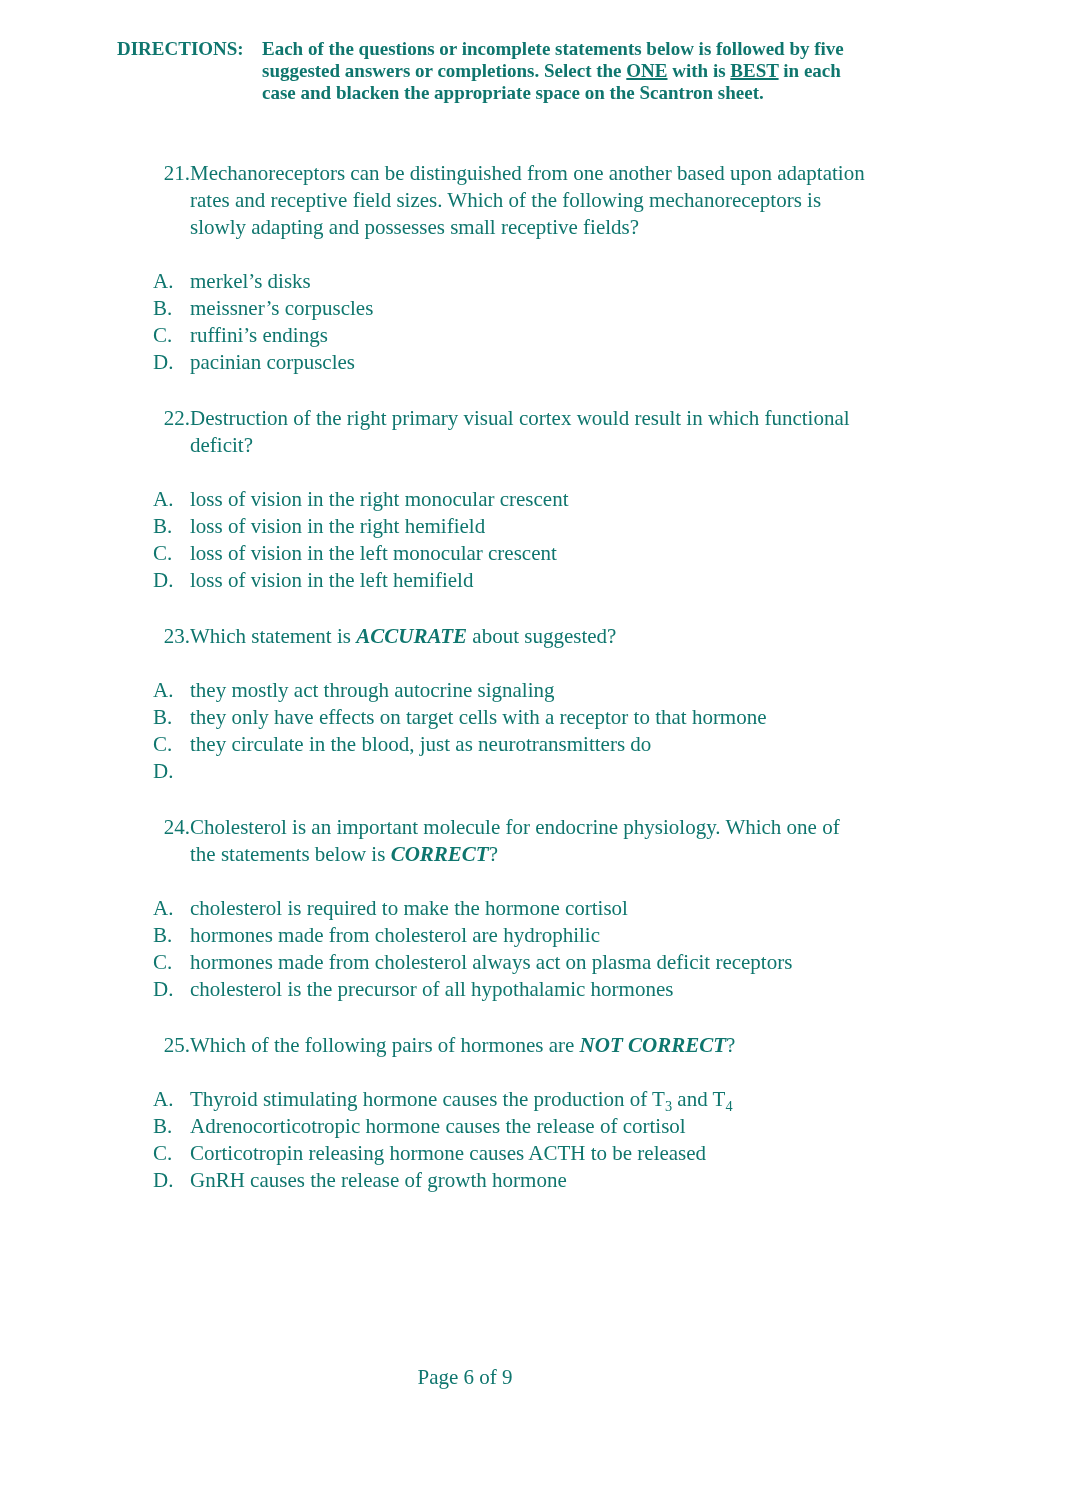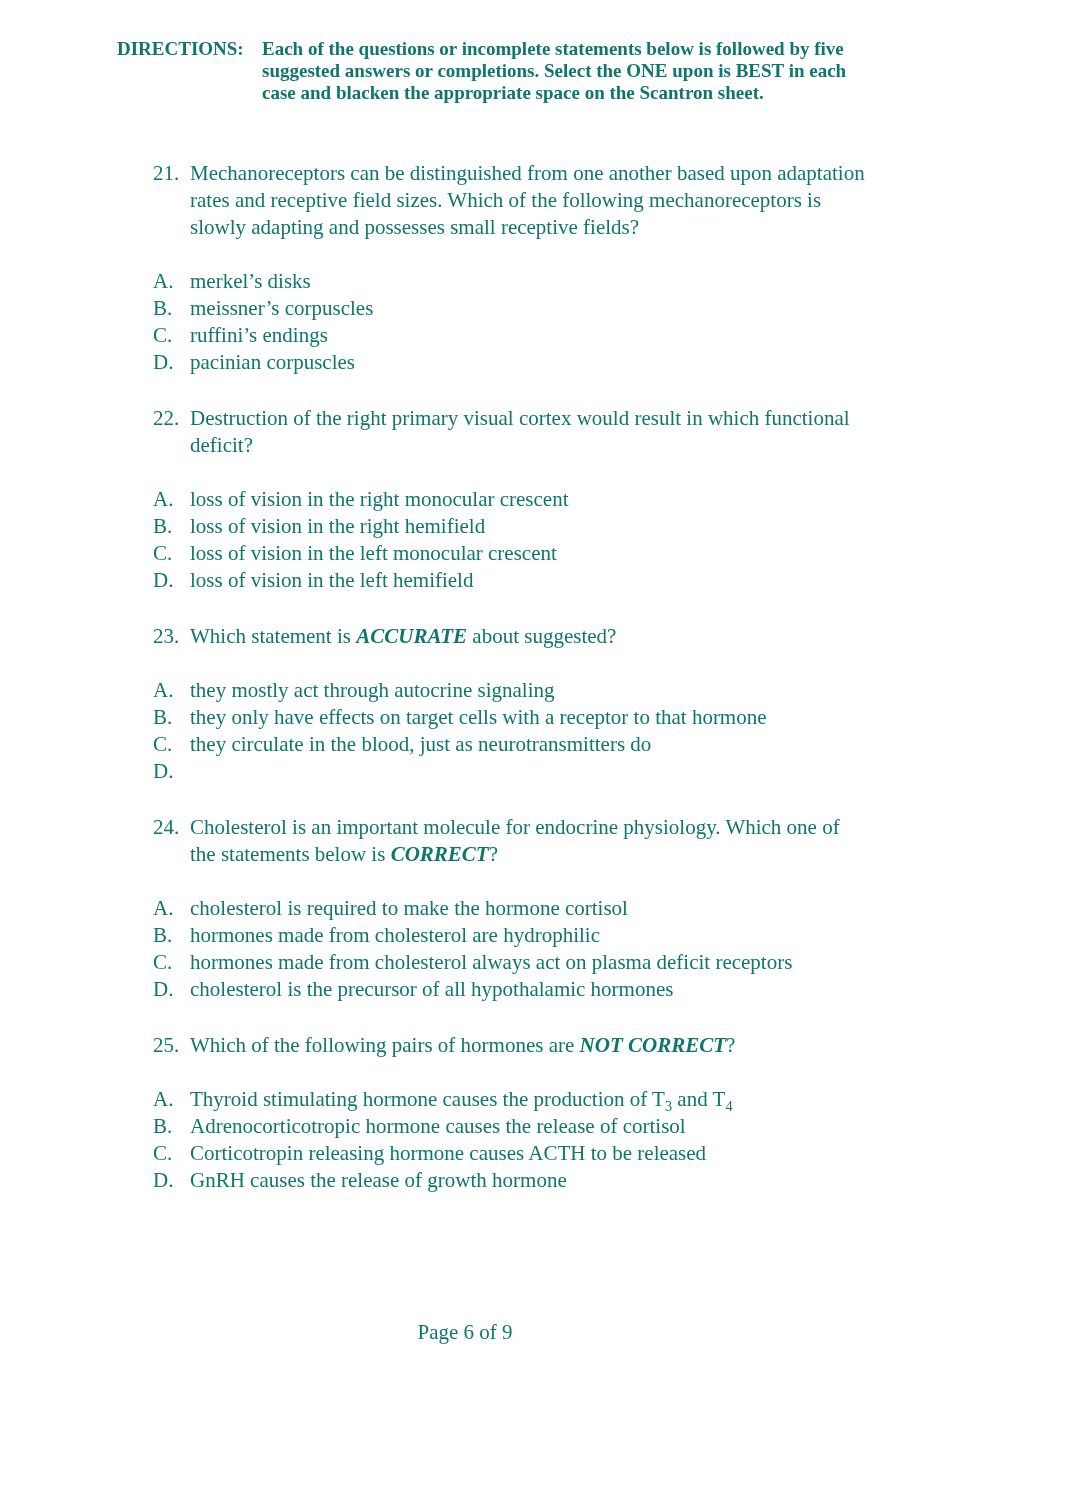--- a/index.html
+++ b/index.html
@@ -15,59 +15,59 @@
   
   .directions {
     display: flex;
     padding: 38px 0 0 117px;
     font-weight: bold;
     font-size: 19px;
     line-height: 22px;
   }
   .dir-label { width: 145px; flex-shrink: 0; }
   .dir-line { white-space: nowrap; }
-  .u { text-decoration-thickness: 2px; }
+  .u { text-decoration: underline; text-decoration-thickness: 2px; }
   
   .questions {
     margin-top: 56px;
     padding-left: 153px;
     font-size: 21px;
     line-height: 27px;
   }
   .question { margin-bottom: 29px; }
   .qrow { display: flex; }
-  .qnum { width: 37px; flex-shrink: 0; }
+  .qnum { width: 37px; flex-shrink: 0; text-align: right; }
   .qstem { white-space: pre-line; max-width: 840px; }
   .b { font-weight: bold; font-style: italic; }
   .options { margin-top: 27px; }
   .optrow { display: flex; }
   .optletter { width: 37px; flex-shrink: 0; }
   .opttext { white-space: pre-line; text-align: center; }
   sub { font-size: 0.68em; line-height: 0; }
   
   .footer {
     position: absolute;
-    top: 1319px;
+    top: 1364px;
     left: 0;
     width: 100%;
     text-align: center;
     font-size: 21px;
     line-height: 27px;
   }
 </style>
 </head>
 <body>
 
 <div class="page">
 
   <div class="directions">
     <div class="dir-label">DIRECTIONS:</div>
     <div class="dir-text">
       <div class="dir-line">Each of the questions or incomplete statements below is followed by five</div>
-      <div class="dir-line"><span>suggested answers or completions. Select the </span><span class="u">ONE</span><span> upon is </span><span class="u">BEST</span><span> in each</span></div>
+      <div class="dir-line"><span>suggested answers or completions. Select the </span><span class="u">ONE</span><span> with is </span><span class="u">BEST</span><span> in each</span></div>
       <div class="dir-line">case and blacken the appropriate space on the Scantron sheet.</div>
     </div>
   </div>
 
   <div class="questions">
 
     <div class="question">
       <div class="qrow">
         <div class="qnum">21.</div>
         <div class="qstem"><span>Mechanoreceptors can be distinguished from one another based upon adaptation

